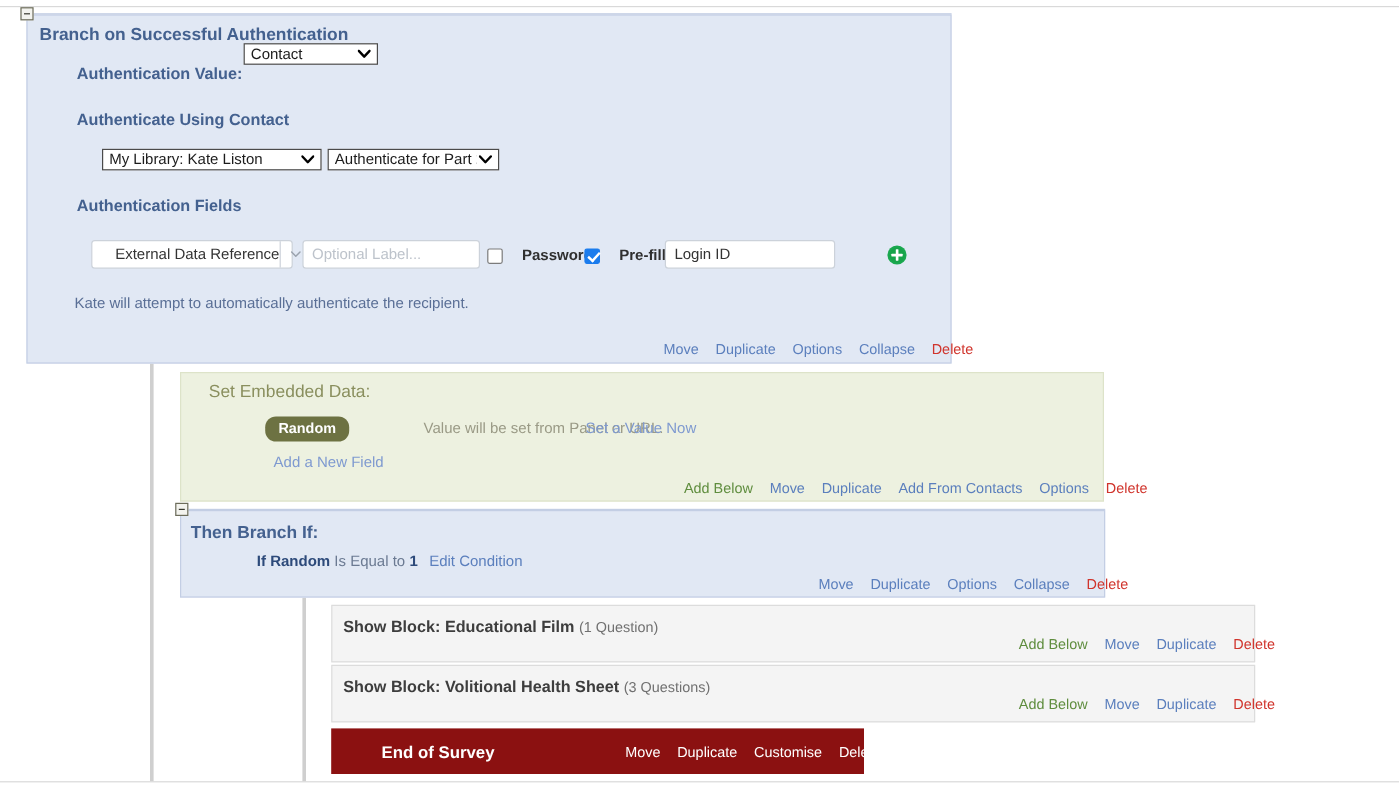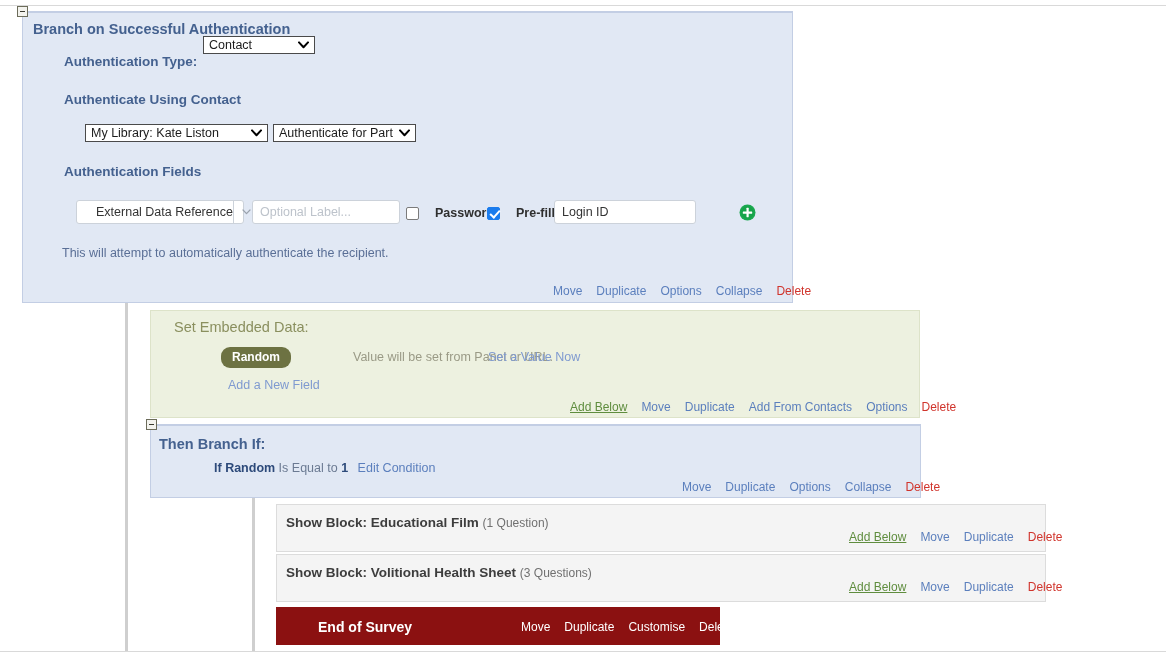--- a/index.html
+++ b/index.html
@@ -117,21 +117,21 @@
   .actions {
     position: absolute;
     display: flex;
     gap: 14px;
     font-size: 12px;
     white-space: nowrap;
     align-items: baseline;
   }
   .actions span { cursor: pointer; }
   .a-blue  { color: #5b7fbd; }
-  .a-green { color: #5f8d3e; text-decoration: underline; }
+  .a-green { color: #5f8d3e; }
   .a-red   { color: #d0342c; }
   .a-white { color: #ffffff; }
 
   
   .sel {
     position: absolute;
     box-sizing: border-box;
     background: #ffffff;
     border: 1px solid #4a4a4a;
     font-size: 12.5px;
@@ -303,21 +303,21 @@
   <div class="guide" style="left:125px; top:303px; height:348px;"></div>
   <div class="guide" style="left:252px; top:498px; height:153px;"></div>
 
   <div class="marker-rule" style="left:28px; top:11px; width:765px; background:#c3cee4;"></div>
   <div class="collapse-marker" style="left:17px; top:6px;"></div>
 
   <div class="panel-blue" style="left:22px; top:12px; width:771px; height:291px;"></div>
 
   <div class="hdr-blue" style="left:33px; top:21px;">Branch on Successful Authentication</div>
 
-  <div class="sub-blue" style="left:64px; top:54px;">Authentication Type:</div>
+  <div class="sub-blue" style="left:64px; top:54px;">Authentication Value:</div>
 
   <div class="sel" style="left:203px; top:36px; width:112px; height:18px;">
     <span class="lbl">Contact</span>
     <span class="chev">
       <svg width="11" height="8" viewBox="0 0 11 8">
           <path d="M1 1.4 L5.5 6.2 L10 1.4" stroke="#000" stroke-width="2" fill="none" stroke-linecap="round" stroke-linejoin="round"></path>
         </svg>
     </span>
   </div>
 
@@ -368,21 +368,21 @@
 
   <span class="plus-icon" style="left:739px; top:204px;">
     <svg width="17" height="17" viewBox="0 0 17 17">
       <circle cx="8.5" cy="8.5" r="8" fill="#1aa84f"></circle>
       <circle cx="8.5" cy="8.5" r="6.2" fill="#17a34a"></circle>
       <rect x="7.5" y="3.8" width="2.2" height="9.4" fill="#ffffff" rx="0.4"></rect>
       <rect x="3.8" y="7.5" width="9.4" height="2.2" fill="#ffffff" rx="0.4"></rect>
     </svg>
   </span>
 
-  <div class="note-blue" style="left:62px; top:246px;">This will attempt to automatically authenticate the recipient.</div>
+  <div class="note-blue" style="left:62px; top:246px;">Kate will attempt to automatically authenticate the recipient.</div>
 
   <div class="actions" style="left:553px; top:284px;">
     <span class="a-blue">Move</span>
     <span class="a-blue">Duplicate</span>
     <span class="a-blue">Options</span>
     <span class="a-blue">Collapse</span>
     <span class="a-red">Delete</span>
   </div>
 
   <div class="panel-green" style="left:150px; top:310px; width:770px; height:108px;"></div>

